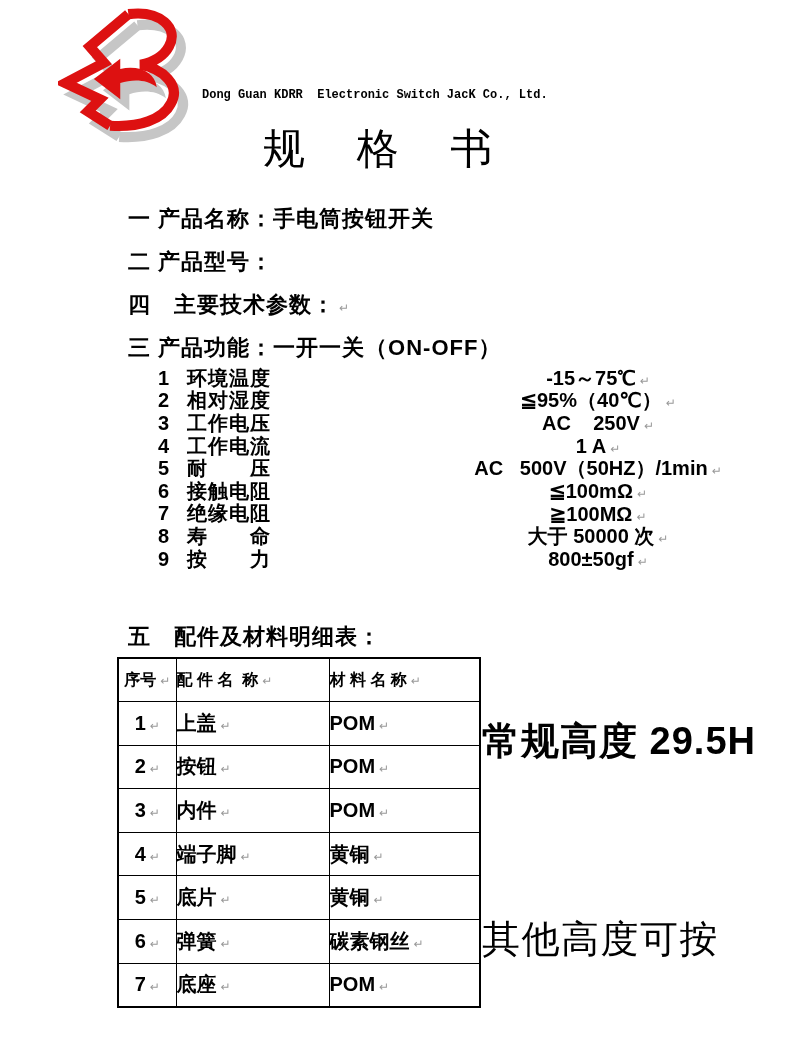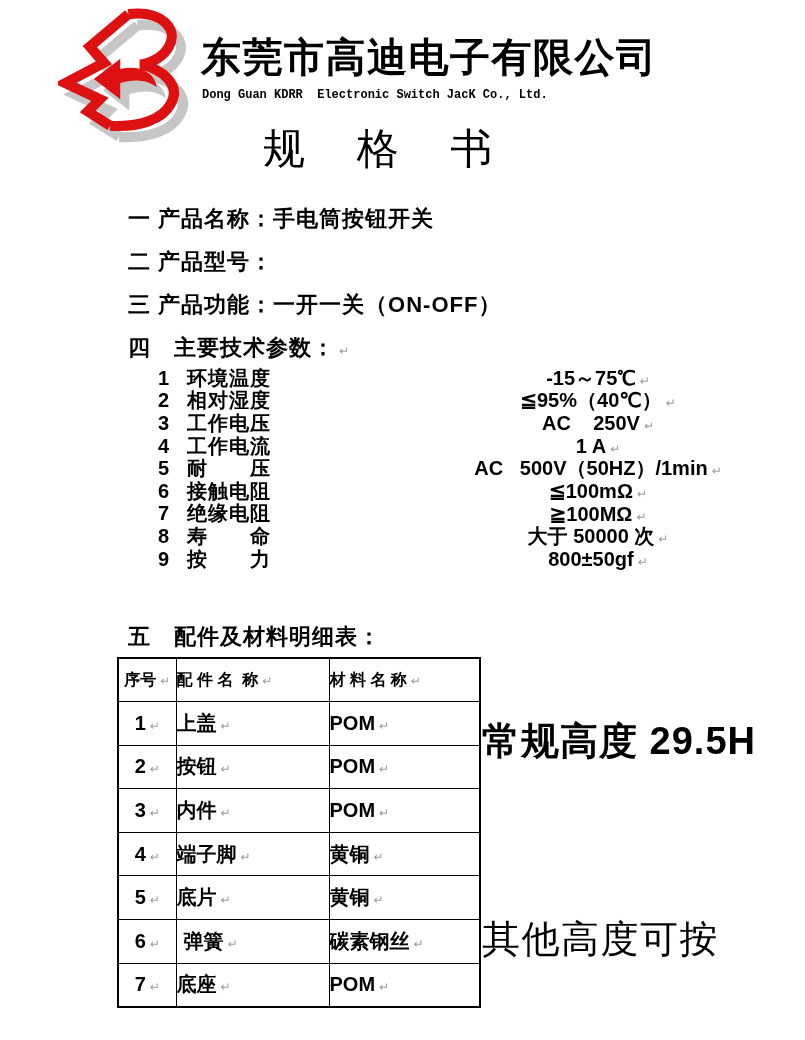--- a/index.html
+++ b/index.html
@@ -44,21 +44,21 @@
     position:absolute;left:117px;top:657px;border-collapse:collapse;
     border:2px solid #000;table-layout:fixed;
   }
   .parts th,.parts td{border:1.5px solid #000;padding:0;font-weight:700;}
   .parts th{height:42px;font-size:16px;}
   .parts td{height:42.6px;font-size:20px;}
   .hno,.cno{text-align:center;}
   .hpart{text-align:left;padding-left:8px;white-space:pre;}
   .hmat{text-align:left;padding-left:9px;white-space:pre;}
   .cpart{text-align:left;padding-left:26px;}
-  tr.no-indent .cpart{padding-left:7px;}
+  tr.no-indent .cpart{}
   .cmat{text-align:left;padding-left:7px;}
   
   .note-b{
     position:absolute;left:482px;top:716px;font-size:38px;font-weight:700;
     letter-spacing:1px;white-space:pre;
   }
   .note-r{
     position:absolute;left:482px;top:822px;font-size:38px;font-weight:400;
     line-height:47px;letter-spacing:1.5px;white-space:pre;
   }
@@ -74,29 +74,28 @@
       <path d="M68,8 L30,40 L44,56 L6,76 L40,92 L28,104 L50,118"></path>
       <path d="M34,72 L60,52 L60,62 C80,58 94,66 96,80 C86,72 72,72 60,76 L60,92 Z" fill="#c6c6c6" stroke="none"></path>
     </g>
     <g fill="none" stroke="#dd1111" stroke-width="10" stroke-linejoin="miter">
       <path d="M68,8 C100,4 118,22 108,40 C102,51 90,56 80,58 C102,62 120,78 110,96 C102,112 78,120 50,118"></path>
       <path d="M68,8 L30,40 L44,56 L6,76 L40,92 L28,104 L50,118"></path>
       <path d="M34,72 L60,52 L60,62 C80,58 94,66 96,80 C86,72 72,72 60,76 L60,92 Z" fill="#dd1111" stroke="none"></path>
     </g>
   </svg>
 
-  <div class="company-cn">东莞市高迪电子有限公司</div>
   <div class="company-en">Dong Guan KDRR  Electronic Switch JacK Co., Ltd.</div>
   <div class="doc-title">规 格 书</div>
 
   <div class="sections">
     <div class="sec">一 产品名称：手电筒按钮开关</div>
     <div class="sec">二 产品型号：</div>
+    <div class="sec"><span class="pm pre">四　主要技术参数：</span></div>
     <div class="sec">三 产品功能：一开一关（ON-OFF）</div>
-    <div class="sec"><span class="pm pre">四　主要技术参数：</span></div>
   </div>
 
   <div class="params">
     <div class="prow">
       <span class="pno">1</span>
       <span class="pname">环境温度</span>
       <span class="pvalue pm">-15～75℃</span>
     </div>
     <div class="prow">
       <span class="pno">2</span>

